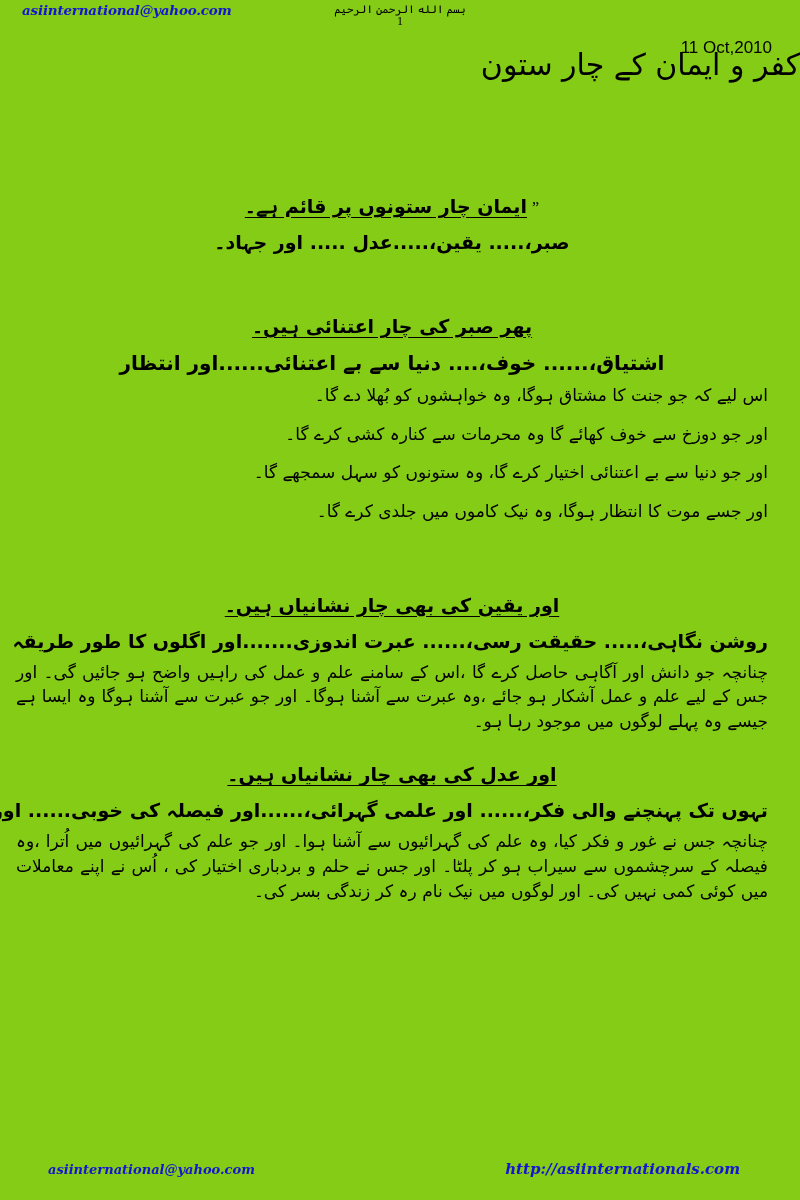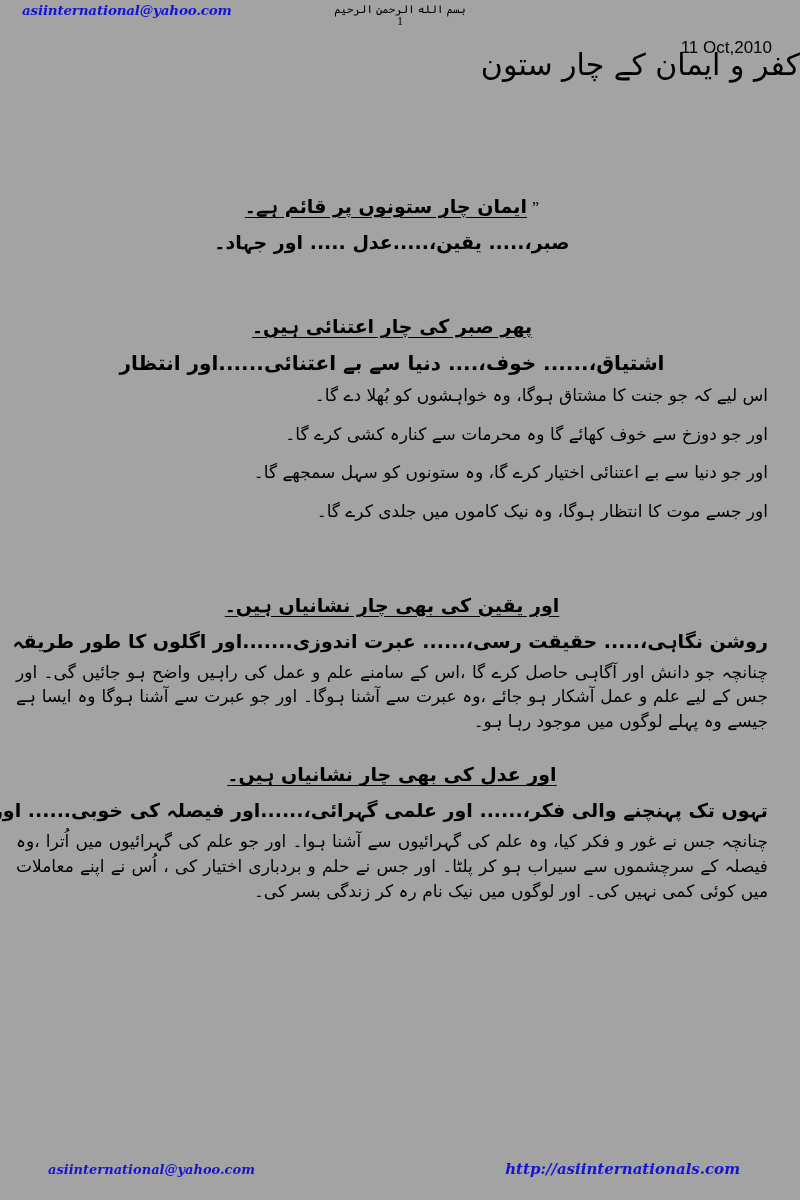--- a/index.html
+++ b/index.html
@@ -5,21 +5,21 @@
 <style>
   html, body {
     margin: 0;
     padding: 0;
     background: #ffffff;
   }
   .page {
     position: relative;
     width: 800px;
     height: 1200px;
-    background: #a3a3a3;
+    background: #84cc16;
     box-sizing: border-box;
     overflow: hidden;
     font-family: "DejaVu Sans", sans-serif;
   }
   
   .hdr-email {
     position: absolute;
     top: 2px;
     left: 22px;
     direction: ltr;

